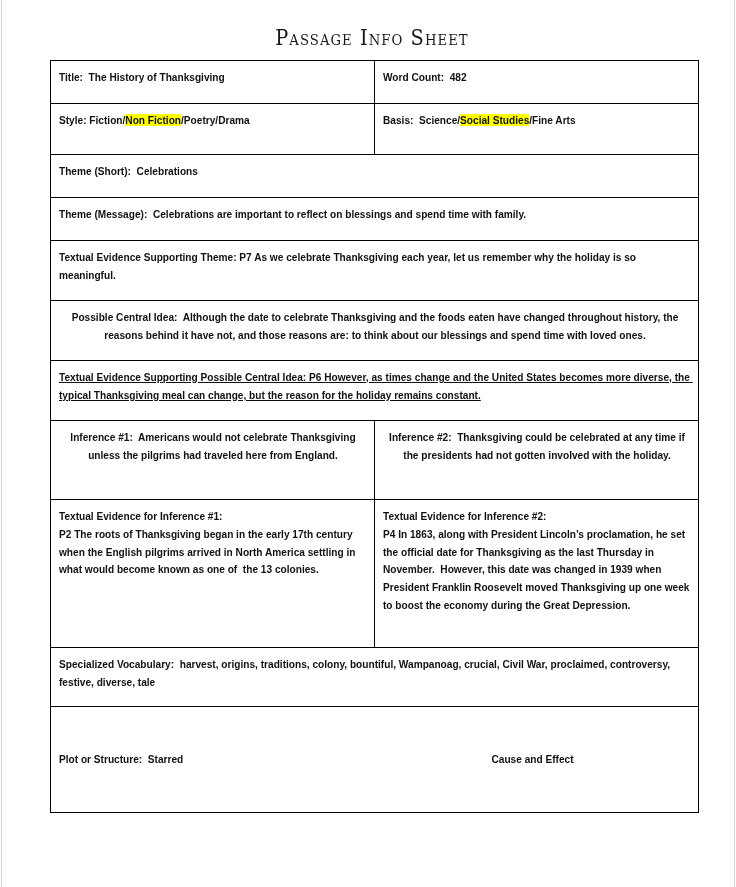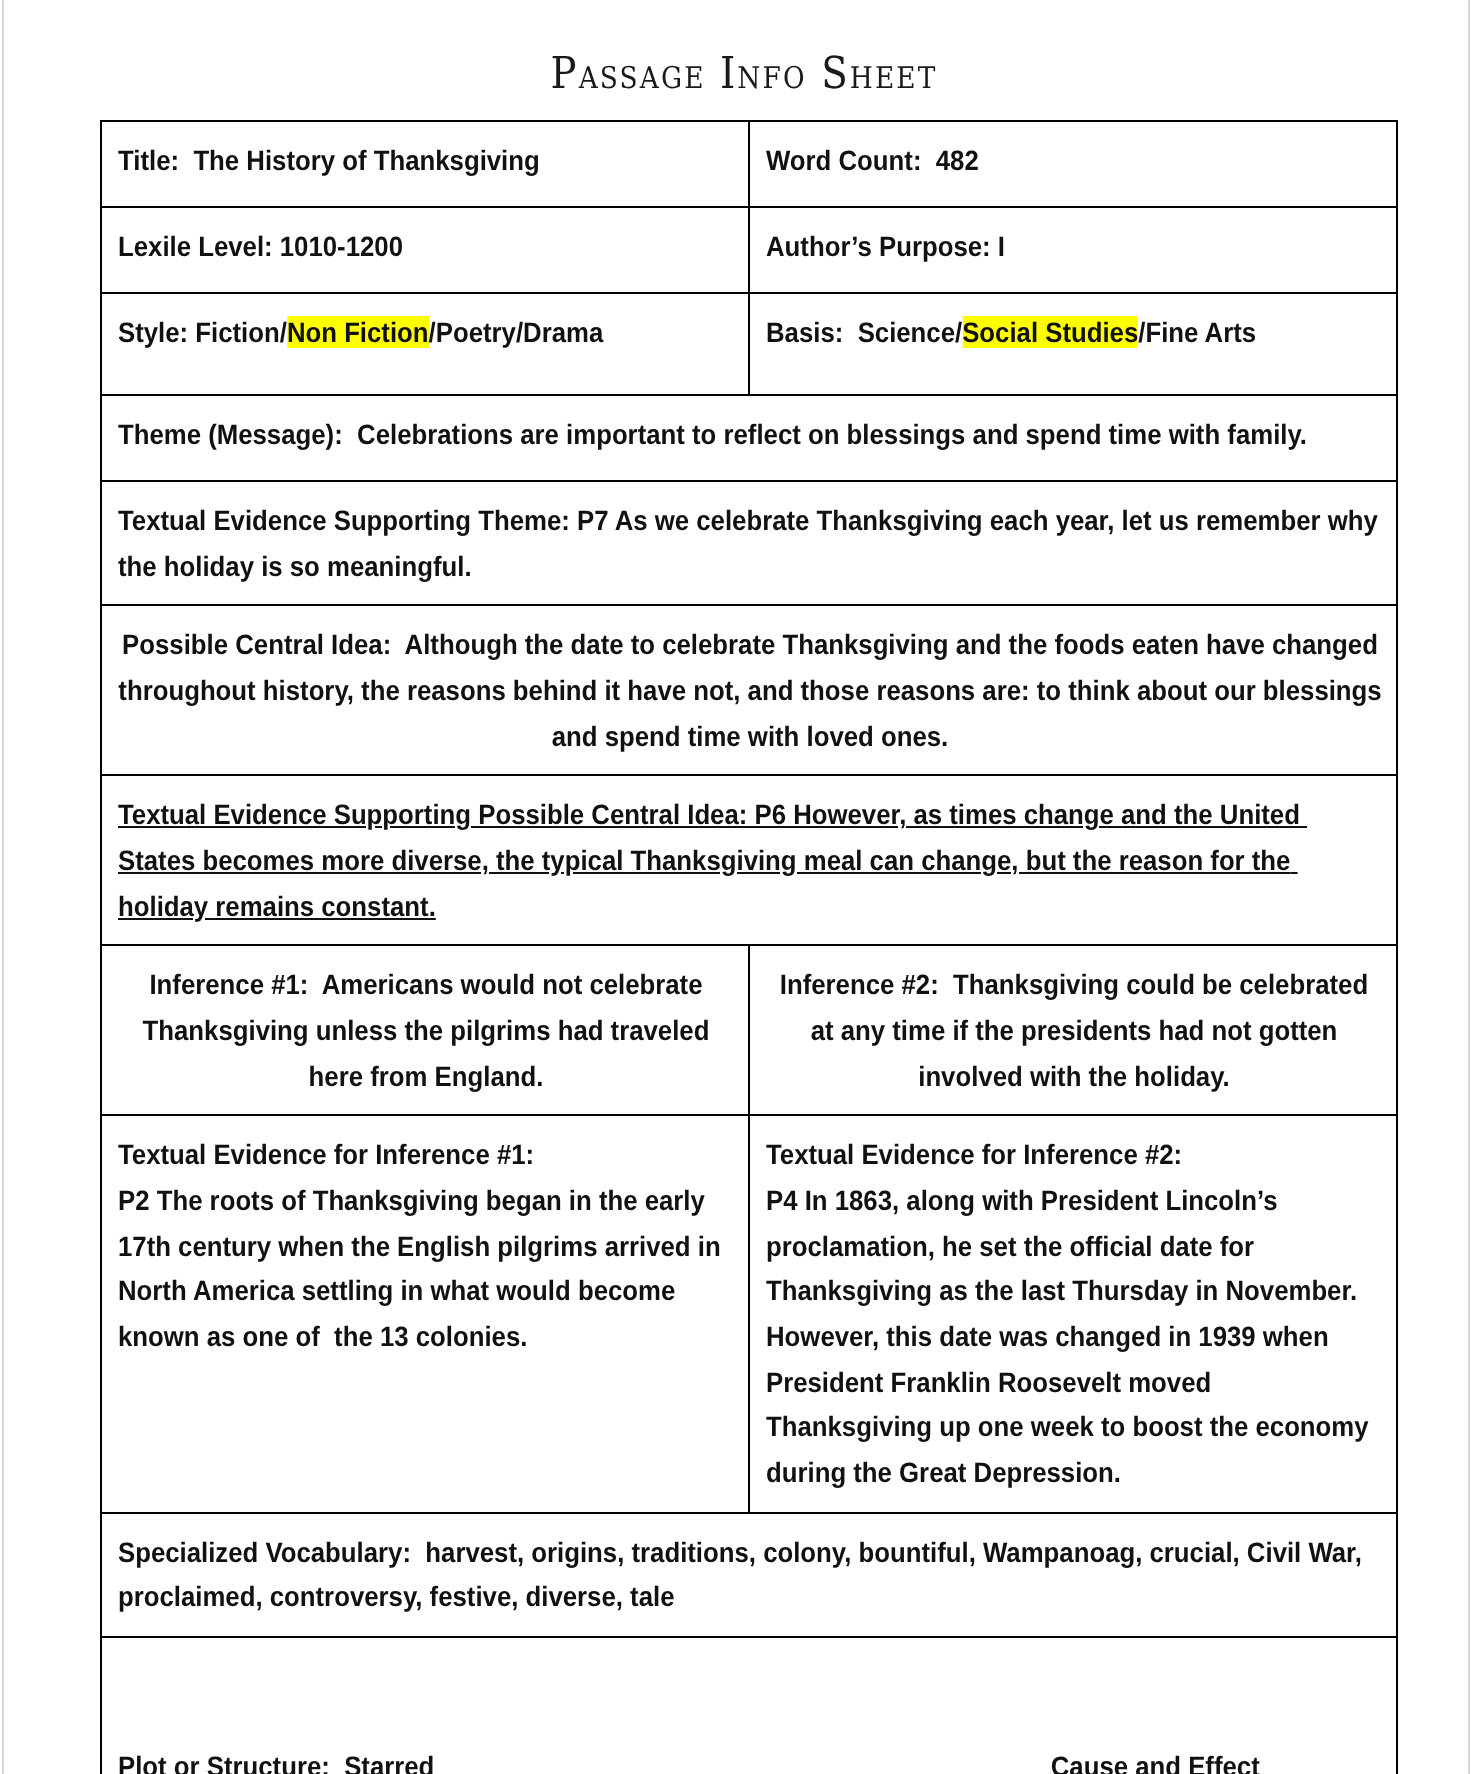--- a/index.html
+++ b/index.html
@@ -56,21 +56,21 @@
     margin-left: 46px;
     width: 648px;
     background: #ffffff;
   }
   table.info-table td {
     border: 1.2px solid #000000;
     vertical-align: top;
     padding: 8px 7px 8px 8px;
     font-family: "Liberation Sans", sans-serif;
     font-weight: bold;
-    font-size: 14px;
+    font-size: 11px;
     line-height: 1.62;
     color: #111111;
     transform-origin: left top;
   }
   td .cell {
     display: block;
     transform: scaleX(0.92);
     transform-origin: left top;
     width: 108.7%;
     white-space: pre-wrap;
@@ -122,38 +122,35 @@
 
       <tr class="r-title">
         <td>
           <span class="cell">Title:  The History of Thanksgiving</span>
         </td>
         <td>
           <span class="cell">Word Count:  482</span>
         </td>
       </tr>
 
-      <tr class="r-lexile">
-        <td>
-          <span class="cell">Lexile Level: 1010-1200</span>
-        </td>
-        <td>
-          <span class="cell">Author’s Purpose: I</span>
-        </td>
-      </tr>
 
       <tr class="r-style">
         <td>
           <span class="cell"><span>Style: Fiction/</span><span class="hl">Non Fiction</span><span>/Poetry/Drama</span></span>
         </td>
         <td>
           <span class="cell"><span>Basis:  Science/</span><span class="hl">Social Studies</span><span>/Fine Arts</span></span>
         </td>
       </tr>
 
+      <tr class="r-theme-s">
+        <td colspan="2">
+          <span class="cell">Theme (Short):  Celebrations</span>
+        </td>
+      </tr>
 
       <tr class="r-theme-m">
         <td colspan="2">
           <span class="cell">Theme (Message):  Celebrations are important to reflect on blessings and spend time with family.</span>
         </td>
       </tr>
 
       <tr class="r-te-theme">
         <td colspan="2">
           <span class="cell">Textual Evidence Supporting Theme: P7 As we celebrate Thanksgiving each year, let us remember why the holiday is so meaningful.</span>

